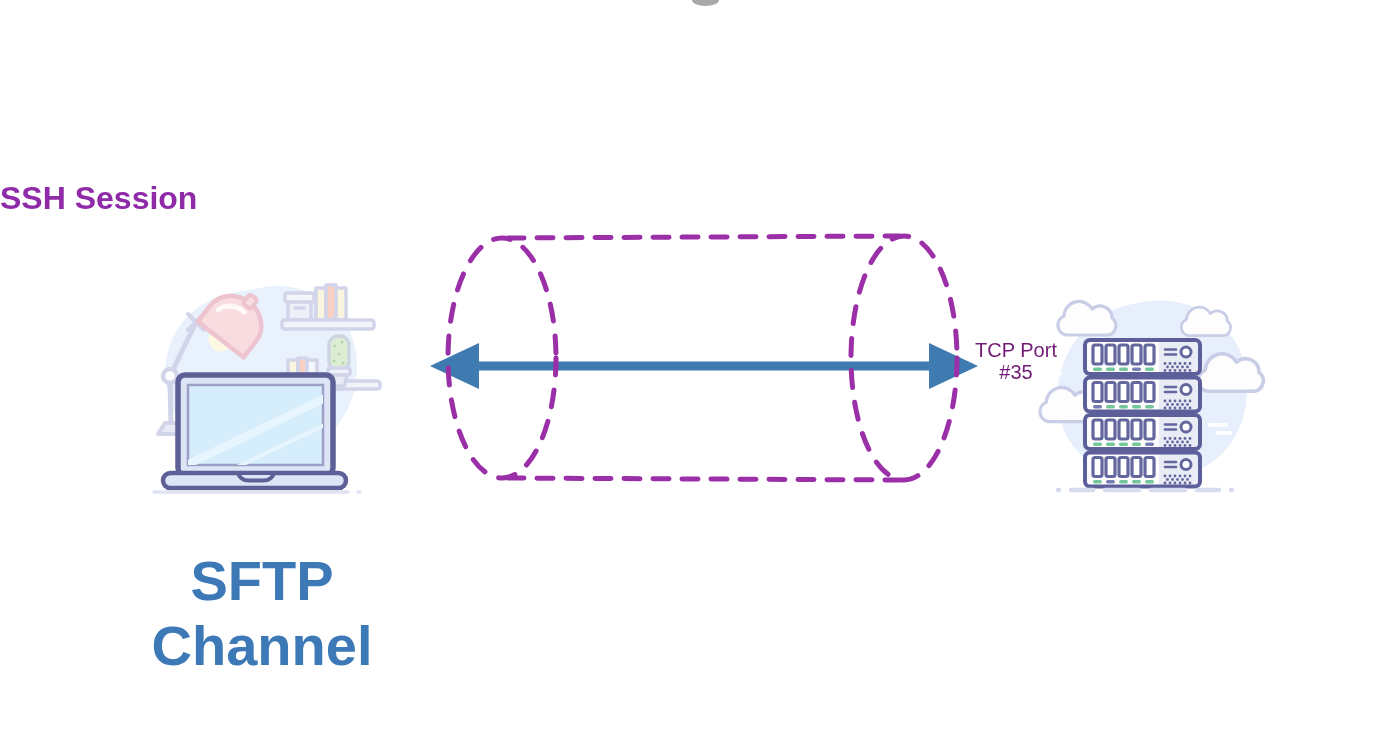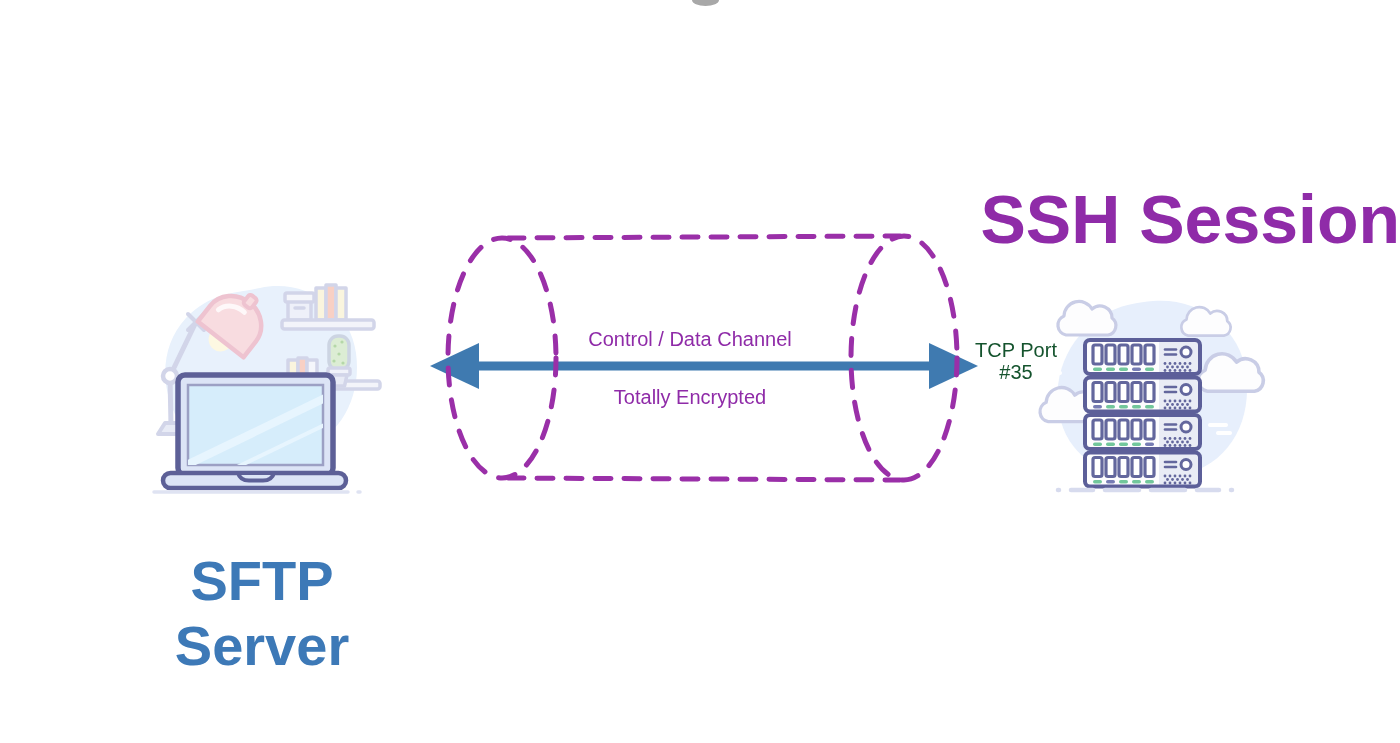--- a/index.html
+++ b/index.html
@@ -6,32 +6,32 @@
   #canvas{
     position:relative;width:1400px;height:743px;background:#ffffff;
     overflow:hidden;font-family:"Liberation Sans",sans-serif;
   }
   .abs{position:absolute;}
   .nub{
     left:692px;top:-6px;width:27px;height:12px;border-radius:50%;
     background:#a8a8a8;
   }
   .title{
-    left:0;top:180px;width:1400px;text-align:right;
-    font-size:68px;font-weight:600;color:#8f2ba8;letter-spacing:0px;
+    left:0;top:180px;width:1400px;text-align:left;
+    font-size:32px;font-weight:600;color:#8f2ba8;letter-spacing:0px;
   }
   .tunnel-label{
     left:490px;width:400px;text-align:center;
     font-size:20px;color:#8f2ba8;
   }
   .tunnel-label.top{top:328px;}
   .tunnel-label.bottom{top:386px;}
   .port-label{
     left:960px;top:339px;width:112px;text-align:center;
-    font-size:20px;line-height:22px;color:#14532d;
+    font-size:20px;line-height:22px;color:#701a75;
   }
   .port-label span{display:block;}
   .node-label{
     top:548px;width:320px;text-align:center;
     font-size:56px;font-weight:600;color:#3d79b7;
   }
   .node-label.client{left:102px;}
   .node-label.server{left:988px;}
   svg{display:block;}
 </style>
@@ -220,23 +220,21 @@
     </g>
 
     <g fill="none" stroke="#9a2fa8" stroke-width="5" stroke-linecap="round">
       <line x1="508" y1="238" x2="900" y2="236" stroke-dasharray="16 13"></line>
       <line x1="508" y1="478" x2="900" y2="480" stroke-dasharray="16 13"></line>
       <ellipse cx="502" cy="358" rx="54" ry="120" stroke-dasharray="17 15"></ellipse>
       <ellipse cx="904" cy="358" rx="53" ry="122" stroke-dasharray="17 15"></ellipse>
     </g>
   </svg>
 
-  <div class="abs tunnel-label top">Control / Data Channel</div>
-  <div class="abs tunnel-label bottom">Totally Encrypted</div>
 
   <div class="abs port-label">
     <span>TCP Port</span>
     <span>#35</span>
   </div>
 
-  <div class="abs node-label client">SFTP Server</div>
+  <div class="abs node-label client">SFTP Channel</div>
 
 </div>
 
 </body></html>

